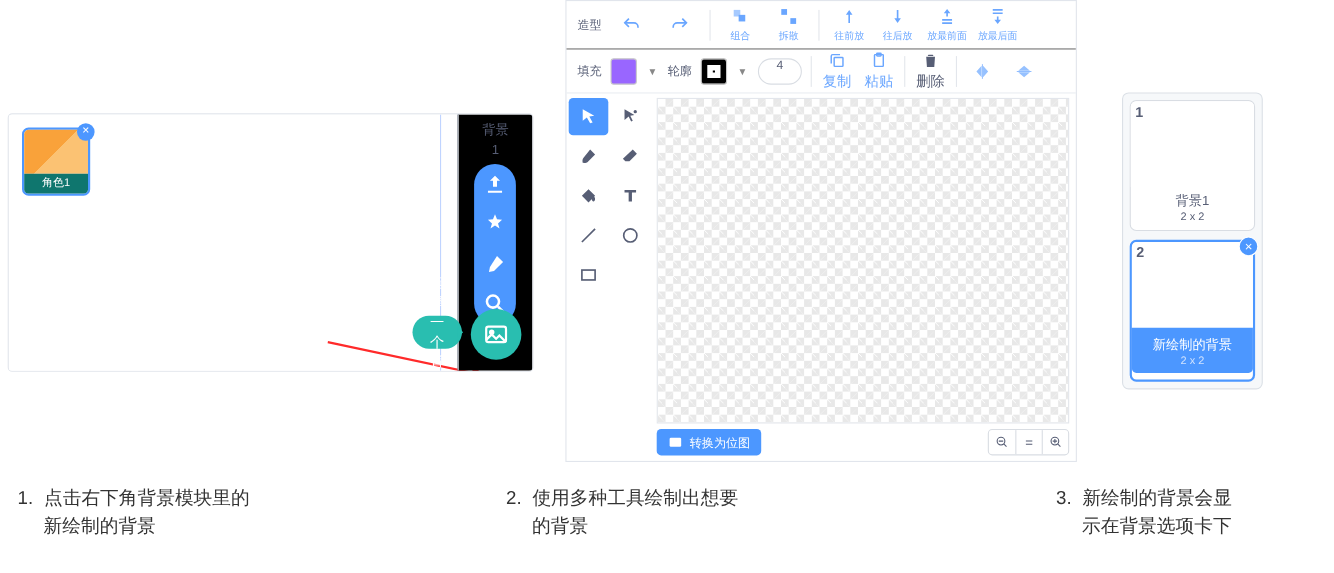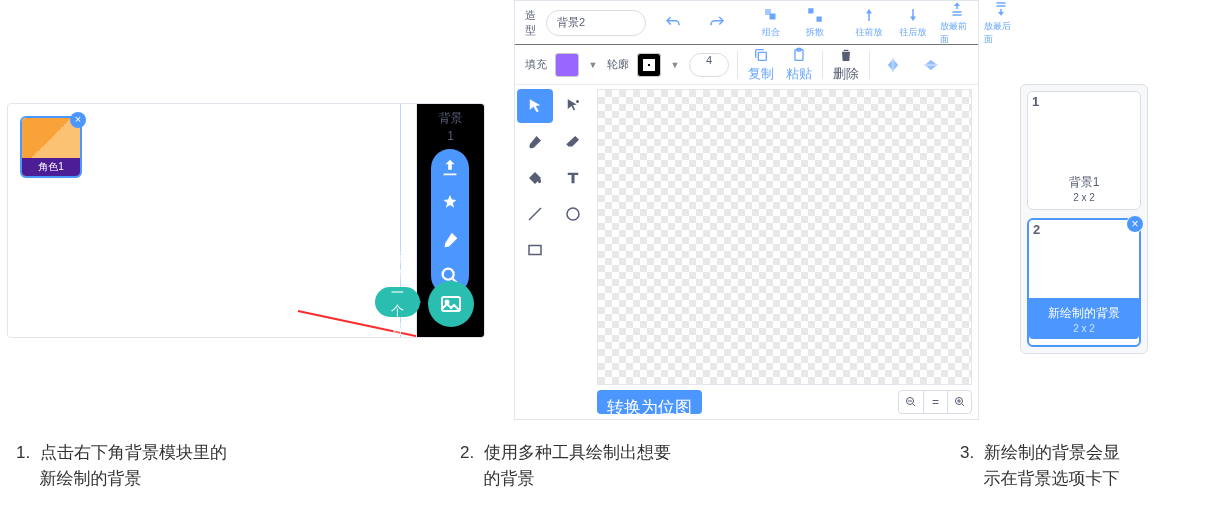--- a/index.html
+++ b/index.html
@@ -6,21 +6,21 @@
   body{background:#fff;width:1213px;height:521px;position:relative;overflow:hidden;}
 
   
   .p1{position:absolute;left:7px;top:103px;width:478px;height:235px;border:1px solid #e1e5ec;border-radius:4px;background:#fff;overflow:hidden;}
   .p1-stage{position:absolute;left:0;top:0;width:408px;height:233px;background:#fff;}
   .p1-side{position:absolute;right:0;top:0;width:68px;height:233px;border-left:1px solid #e1e5ec;background:#000000;text-align:center;}
   .p1-side .hdr{font-size:12px;color:#575e75;margin-top:6px;}
   .p1-side .cnt{font-size:12px;color:#575e75;margin-top:2px;}
   .sprite{position:absolute;left:12px;top:12px;width:62px;height:62px;border:2px solid #4c97ff;border-radius:6px;background:#fff;text-align:center;}
   .sprite .thumb{width:100%;height:40px;background:linear-gradient(135deg,#f9a23a 0 50%,#fbc273 0);border-radius:4px 4px 0 0;}
-  .sprite .lbl{font-size:10px;color:#fff;background:#4c1d95;height:18px;line-height:18px;border-radius:0 0 4px 4px;}
+  .sprite .lbl{font-size:10px;color:#fff;background:#0f766e;height:18px;line-height:18px;border-radius:0 0 4px 4px;}
   .sprite .x{position:absolute;right:-6px;top:-6px;width:16px;height:16px;border-radius:50%;background:#4c97ff;color:#fff;font-size:11px;line-height:14px;}
   .menu-col{position:absolute;right:15px;top:45px;width:38px;background:#4c97ff;border-radius:19px;padding:8px 0;display:flex;flex-direction:column;align-items:center;gap:14px;}
   .menu-col .mi{width:22px;height:22px;display:flex;align-items:center;justify-content:center;color:#fff;}
   .fab{position:absolute;right:10px;bottom:10px;width:46px;height:46px;border-radius:50%;background:#29beb0;display:flex;align-items:center;justify-content:center;color:#fff;}
   .pill{position:absolute;right:64px;bottom:20px;height:30px;padding:0 16px;background:#29beb0;color:#fff;font-size:13px;border-radius:15px;display:flex;align-items:center;}
   .pill::after{content:"";position:absolute;right:-6px;top:50%;transform:translateY(-50%);border:5px solid transparent;border-left-color:#29beb0;}
   .arrow{position:absolute;left:290px;top:206px;width:150px;height:2px;background:#ff2a2a;transform-origin:left center;transform:rotate(12deg);}
   .arrow::after{content:"";position:absolute;right:-2px;top:-5px;border:6px solid transparent;border-left:12px solid #ff2a2a;}
   .line-v{position:absolute;top:0;bottom:0;width:1px;background:#c0d4ff;}
 
@@ -40,21 +40,21 @@
   .tbtn2{display:flex;flex-direction:column;align-items:center;gap:2px;color:#575e75;min-width:30px;}
   .tbtn2 svg{width:16px;height:16px;}
   .tbtn2 span{font-size:13px;}
   .toolcol{position:absolute;left:0;top:84px;width:80px;bottom:32px;display:grid;grid-template-columns:38px 38px;grid-auto-rows:36px;gap:0;justify-content:start;align-content:start;padding:4px 2px;}
   .tool{width:36px;height:34px;display:flex;align-items:center;justify-content:center;border-radius:4px;color:#575e75;}
   .tool.sel{background:#4c97ff;color:#fff;}
   .canvas{position:absolute;left:82px;right:6px;top:88px;bottom:34px;border:1px solid #e3e6ec;
     background-image:linear-gradient(45deg,#e8e8e8 25%,transparent 25%),linear-gradient(-45deg,#e8e8e8 25%,transparent 25%),linear-gradient(45deg,transparent 75%,#e8e8e8 75%),linear-gradient(-45deg,transparent 75%,#e8e8e8 75%);
     background-size:14px 14px;background-position:0 0,0 7px,7px -7px,-7px 0;}
   .btm{position:absolute;left:82px;right:6px;bottom:4px;height:26px;display:flex;align-items:center;}
-  .bitmap{height:24px;background:#4c97ff;color:#fff;font-size:17px;border-radius:4px;display:flex;align-items:center;gap:6px;padding:0 10px;flex-direction:column;}
+  .bitmap{height:24px;background:#4c97ff;color:#fff;font-size:11px;border-radius:4px;display:flex;align-items:center;gap:6px;padding:0 10px;}
   .zoom{margin-left:auto;display:flex;gap:0;align-items:center;border:1px solid #d9dde3;border-radius:4px;overflow:hidden;}
   .zoom div{width:24px;height:22px;display:flex;align-items:center;justify-content:center;font-size:12px;color:#575e75;border-left:1px solid #d9dde3;}
   .zoom div:first-child{border-left:none;}
 
   
   .p3{position:absolute;left:1020px;top:84px;width:128px;height:270px;border:1px solid #dbe0e6;border-radius:6px;background:#f6f8fa;padding:6px;display:flex;flex-direction:column;gap:8px;}
   .card{border-radius:6px;background:#fff;position:relative;display:flex;flex-direction:column;align-items:center;padding-bottom:6px;}
   .card .num{position:absolute;left:4px;top:2px;border:none;width:auto;font-weight:bold;font-size:13px;color:#575e75;}
   .card .prev{width:100%;height:78px;border-radius:5px 5px 0 0;}
   .card .nm{font-size:12px;margin-top:4px;}
@@ -117,21 +117,20 @@
           <circle cx="8" cy="10" r="1.5" fill="currentColor"></circle>
           <path d="M3 17l5-5 4 4 3-3 6 6"></path>
         </svg>
     </div>
   </div>
 </div>
 
 <div class="p2">
   <div class="tbar1">
     <span class="lbl">造型</span>
-    <input value="背景2" style="">
     <div class="tbtn">
         <svg viewBox="0 0 24 24" fill="none" stroke="currentColor" stroke-width="2">
           <path d="M9 14l-5-5 5-5"></path>
           <path d="M4 9h11a5 5 0 015 5v1"></path>
         </svg>
       </div>
     <div class="tbtn">
         <svg viewBox="0 0 24 24" fill="none" stroke="currentColor" stroke-width="2">
           <path d="M15 14l5-5-5-5"></path>
           <path d="M20 9H9a5 5 0 00-5 5v1"></path>

